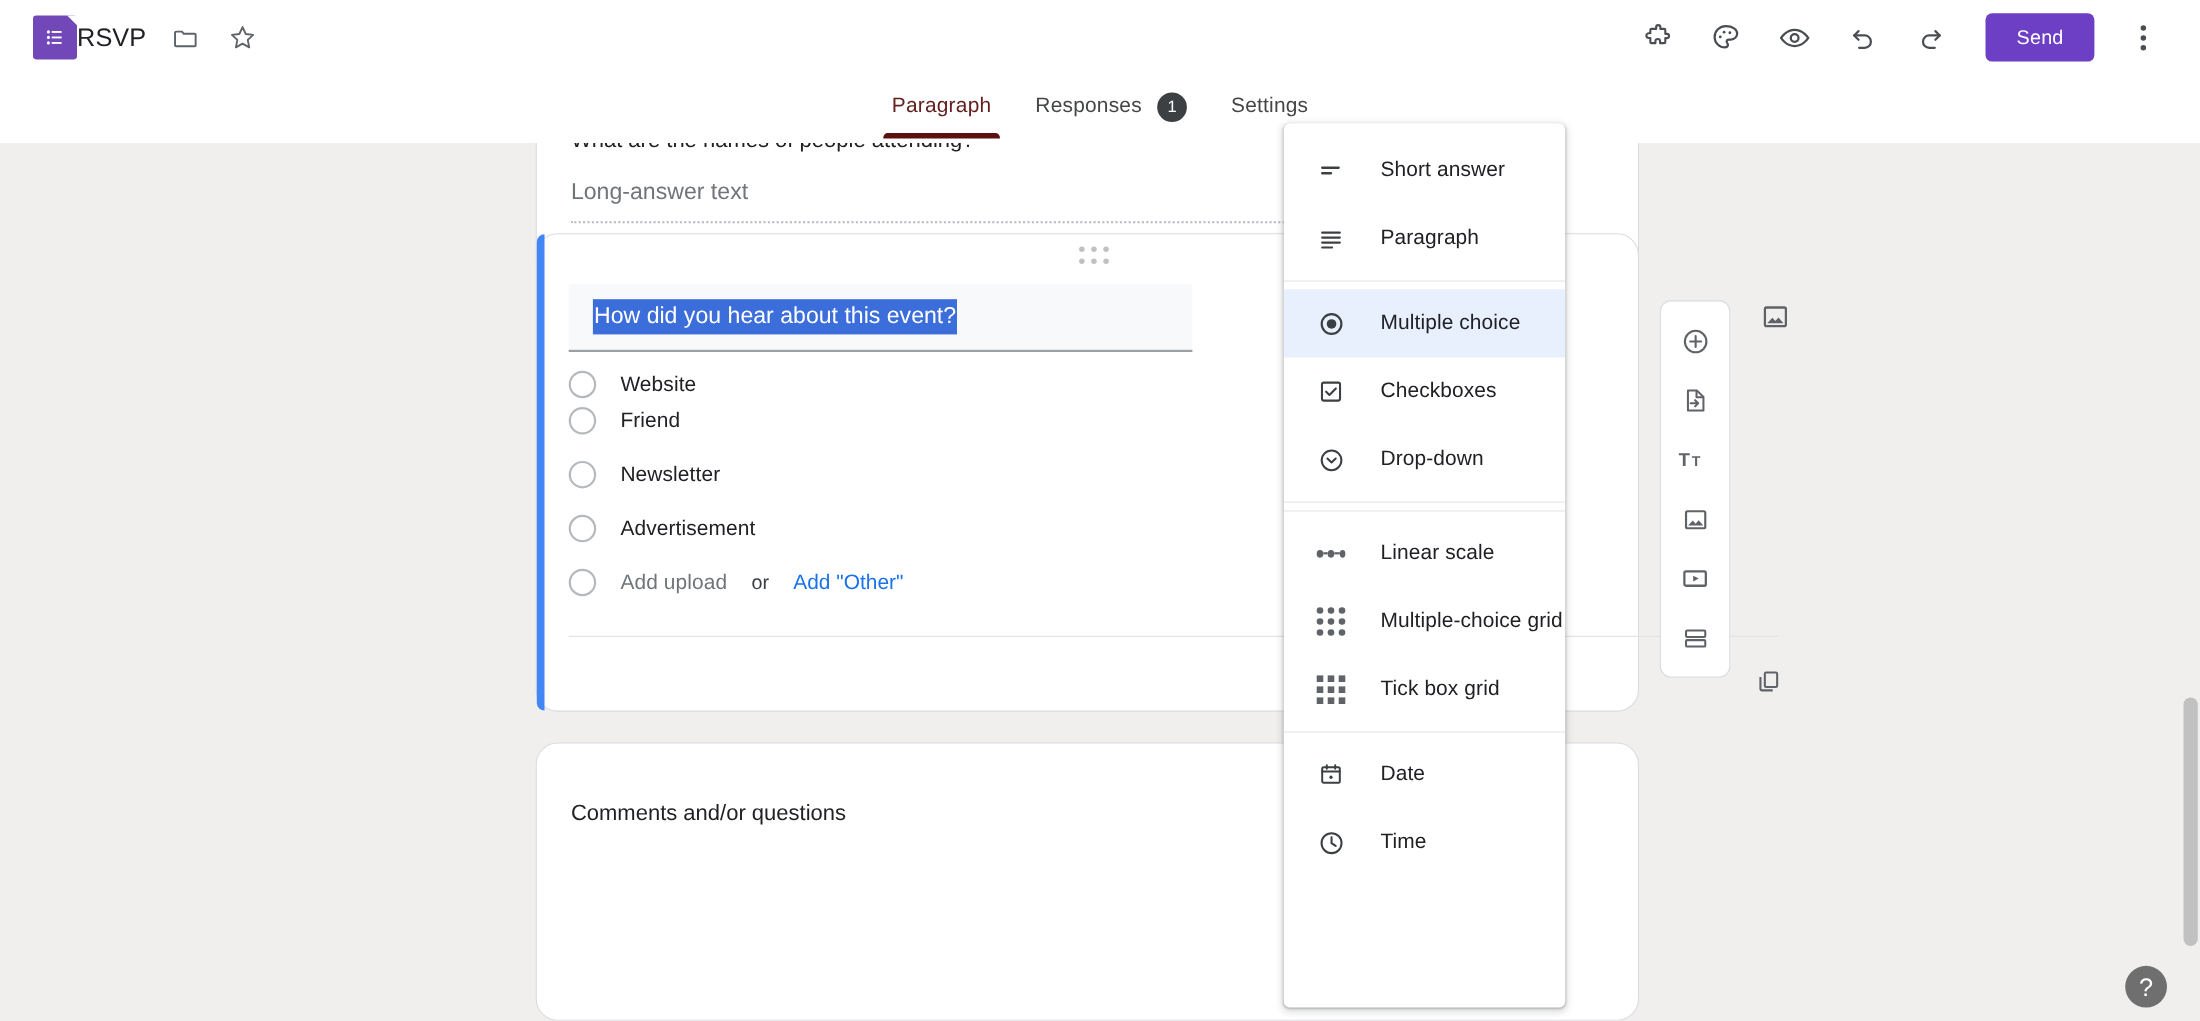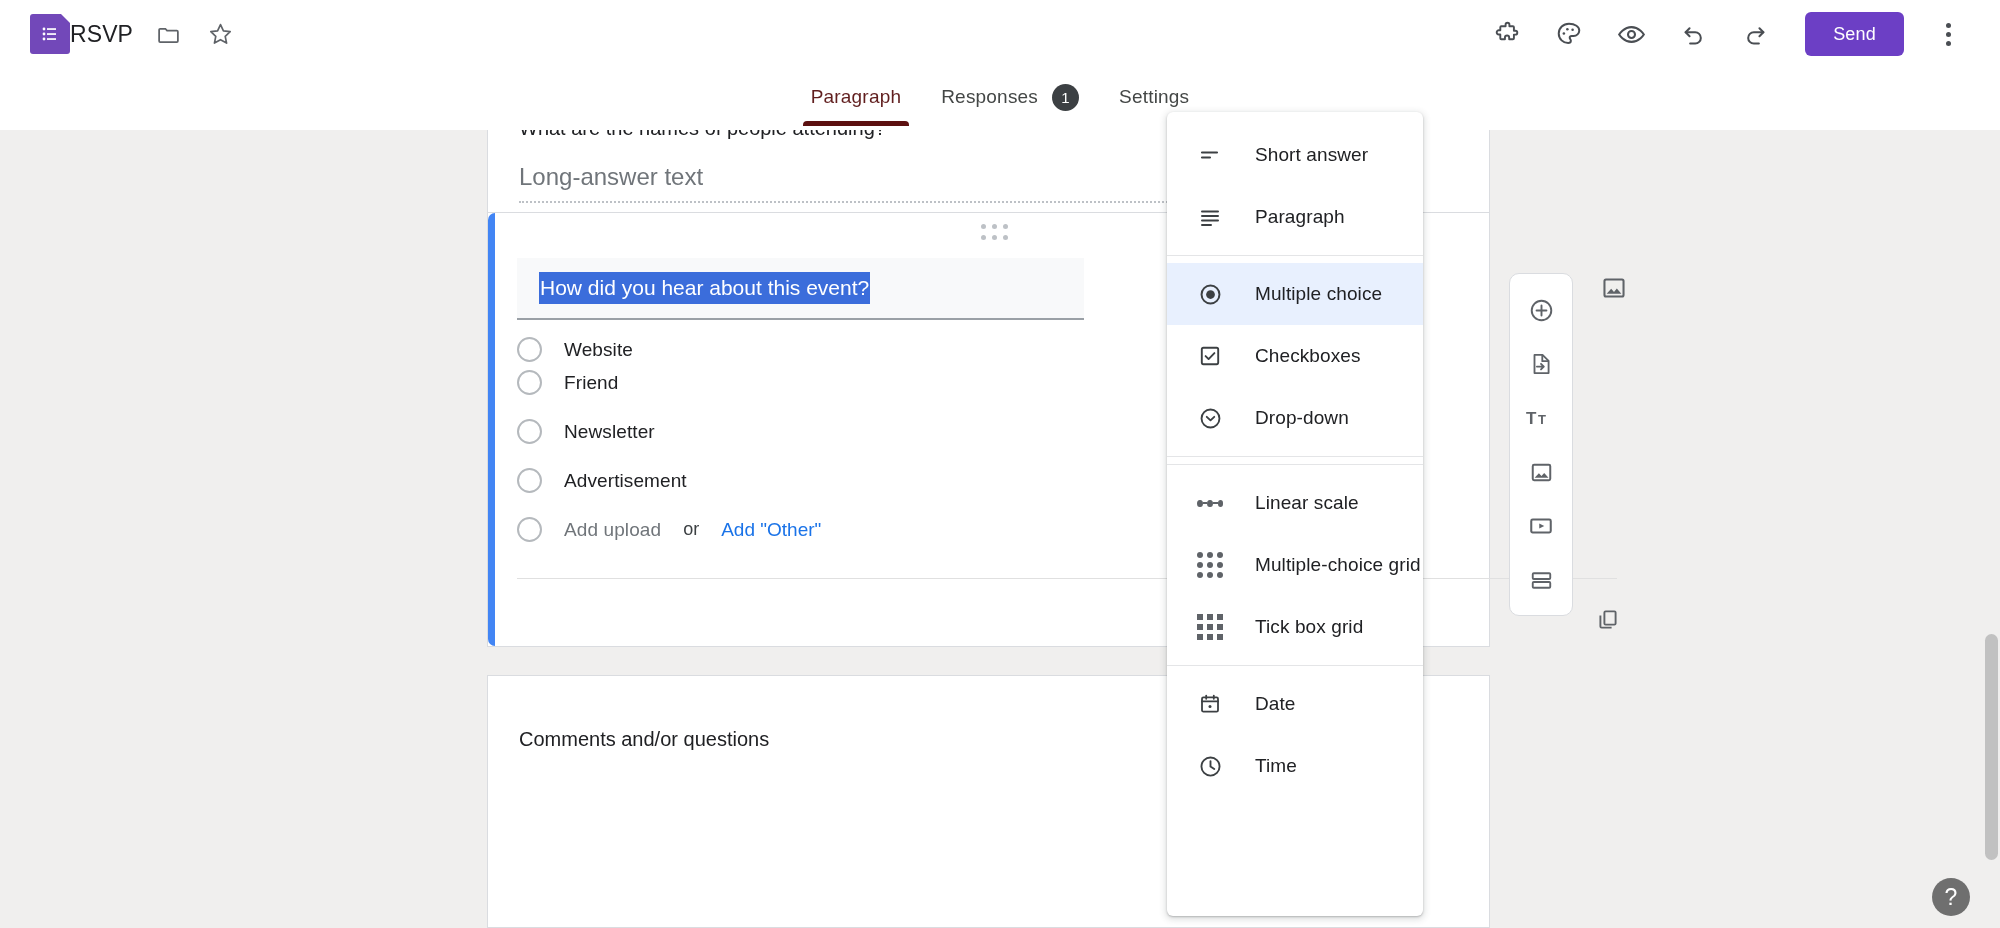--- a/index.html
+++ b/index.html
@@ -77,30 +77,30 @@
     display: flex; align-items: center; justify-content: center;
   }
 
   
   .canvas {
     position: absolute; top: 130px; left: 0; width: 2000px; height: 798px;
     background: #f0efee; overflow: hidden;
   }
   .card {
     position: absolute; left: 487px; width: 1003px;
-    background: #ffffff; border: 1px solid #dadce0; border-radius: 0;
+    background: #ffffff; border: 1px solid #dadce0; border-radius: 20px;
   }
 
   
   #card-top { top: -24px; height: 138px; border-radius: 8px; }
   .q-text-cut {
     position: absolute; left: 31px; top: 10px; font-size: 20px; color: #202124;
   }
   .longanswer {
-    position: absolute; left: 31px; top: 56px; font-size: 24px; color: #70757a;
+    position: absolute; left: 31px; top: 56px; font-size: 21px; color: #70757a;
   }
   .dotted-rule {
     position: absolute; left: 31px; top: 94px; width: 900px; height: 0;
     border-bottom: 2px dotted #bdc1c6;
   }
 
   
   #card-main { top: 82px; height: 435px; }
   .active-bar {
     position: absolute; left: 0; top: 0; width: 7px; height: 100%;

